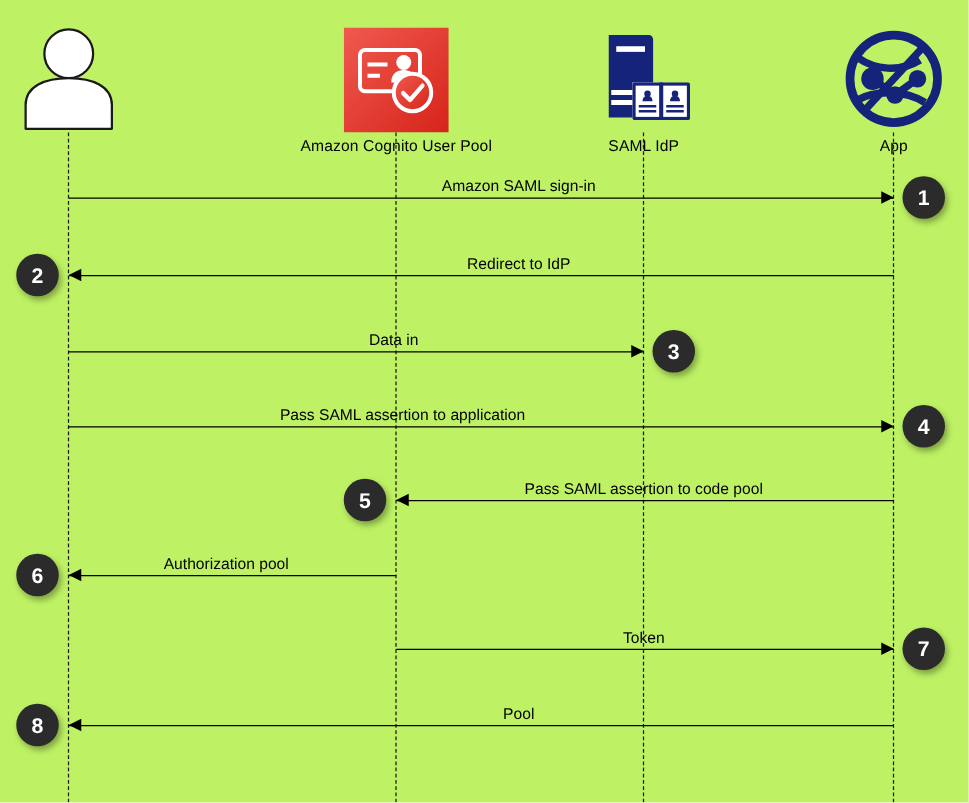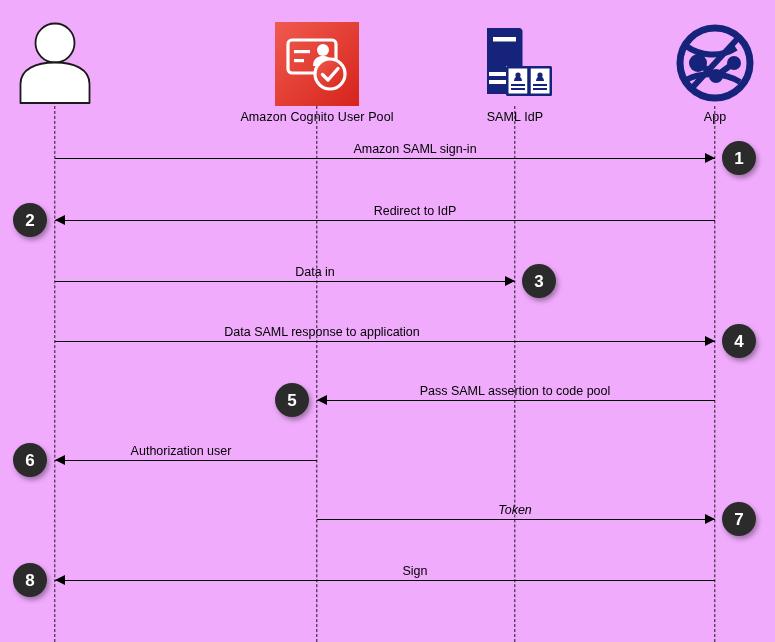--- a/index.html
+++ b/index.html
@@ -8,21 +8,21 @@
     padding: 0;
     background: #ffffff;
   }
   body {
     font-family: "Liberation Sans", sans-serif;
   }
   #canvas {
     position: relative;
     width: 775px;
     height: 642px;
-    background: #f0abfc;
+    background: #bef264;
     overflow: hidden;
   }
   
   .participant {
     position: absolute;
     width: 0;
     height: 0;
   }
   .p-icon {
     position: absolute;
@@ -189,45 +189,45 @@
   <div>
     <div class="msg-line" style="left:55px; top:281px; width:460px;"></div>
     <div class="arrow-head right" style="left:505px; top:276px;"></div>
     <div class="msg-label" style="left:315px; top:265px;">Data in</div>
     <div class="badge" style="left:539px; top:281px;">3</div>
   </div>
 
   <div>
     <div class="msg-line" style="left:55px; top:341px; width:660px;"></div>
     <div class="arrow-head right" style="left:705px; top:336px;"></div>
-    <div class="msg-label" style="left:322px; top:325px;">Data SAML response to application</div>
+    <div class="msg-label" style="left:322px; top:325px;">Pass SAML assertion to application</div>
     <div class="badge" style="left:739px; top:341px;">4</div>
   </div>
 
   <div>
     <div class="msg-line" style="left:317px; top:400px; width:398px;"></div>
     <div class="arrow-head left" style="left:317px; top:395px;"></div>
     <div class="msg-label" style="left:515px; top:384px;">Pass SAML assertion to code pool</div>
     <div class="badge" style="left:292px; top:400px;">5</div>
   </div>
 
   <div>
     <div class="msg-line" style="left:55px; top:460px; width:262px;"></div>
     <div class="arrow-head left" style="left:55px; top:455px;"></div>
-    <div class="msg-label" style="left:181px; top:444px;">Authorization user</div>
+    <div class="msg-label" style="left:181px; top:444px;">Authorization pool</div>
     <div class="badge" style="left:30px; top:460px;">6</div>
   </div>
 
   <div>
     <div class="msg-line" style="left:317px; top:519px; width:398px;"></div>
     <div class="arrow-head right" style="left:705px; top:514px;"></div>
-    <div class="msg-label" style="left:515px; top:503px;font-style:italic;">Token</div>
+    <div class="msg-label" style="left:515px; top:503px;">Token</div>
     <div class="badge" style="left:739px; top:519px;">7</div>
   </div>
 
   <div>
     <div class="msg-line" style="left:55px; top:580px; width:660px;"></div>
     <div class="arrow-head left" style="left:55px; top:575px;"></div>
-    <div class="msg-label" style="left:415px; top:564px;">Sign</div>
+    <div class="msg-label" style="left:415px; top:564px;">Pool</div>
     <div class="badge" style="left:30px; top:580px;">8</div>
   </div>
 
 </div>
 
 </body></html>

